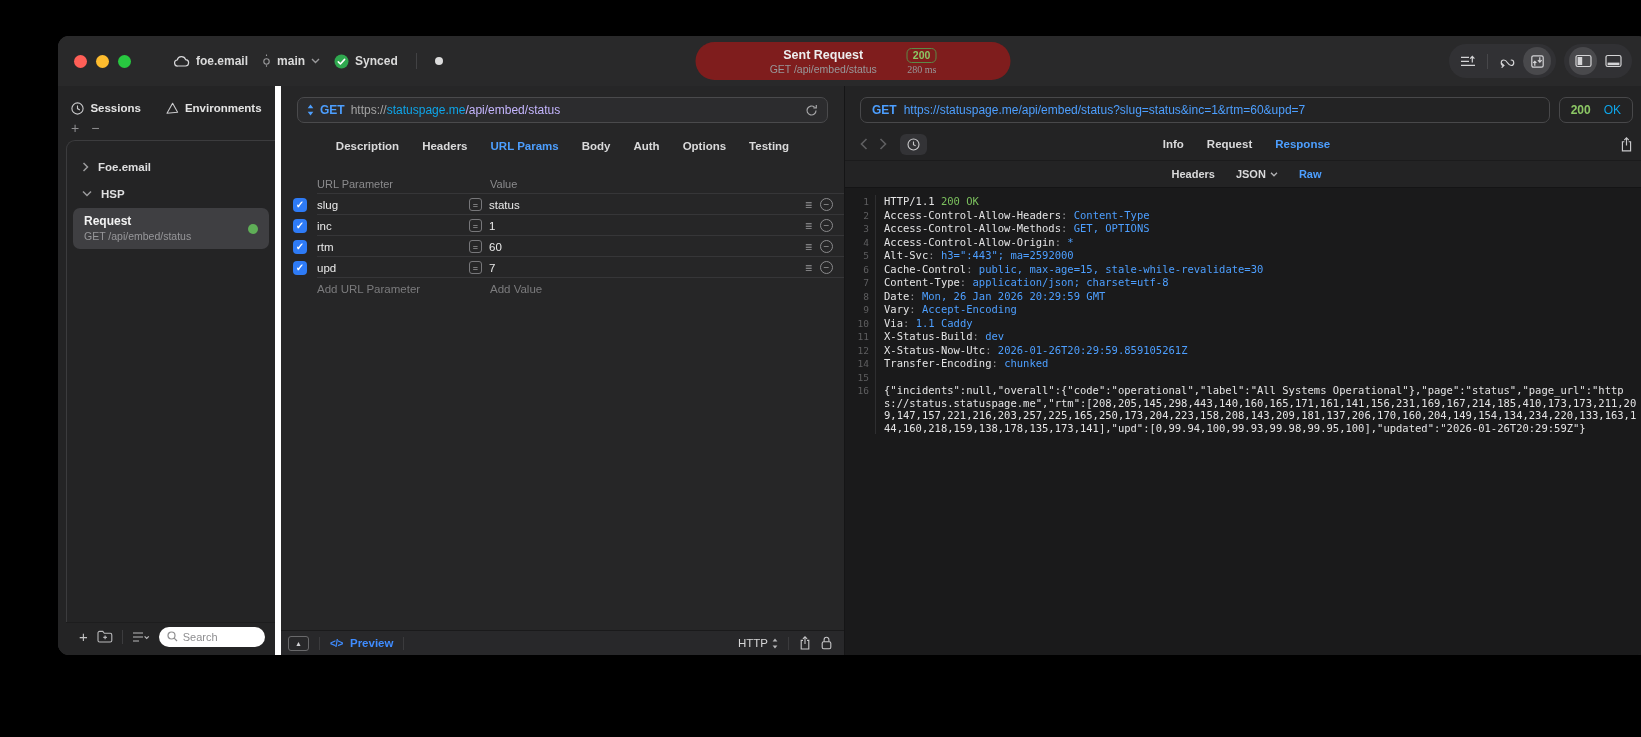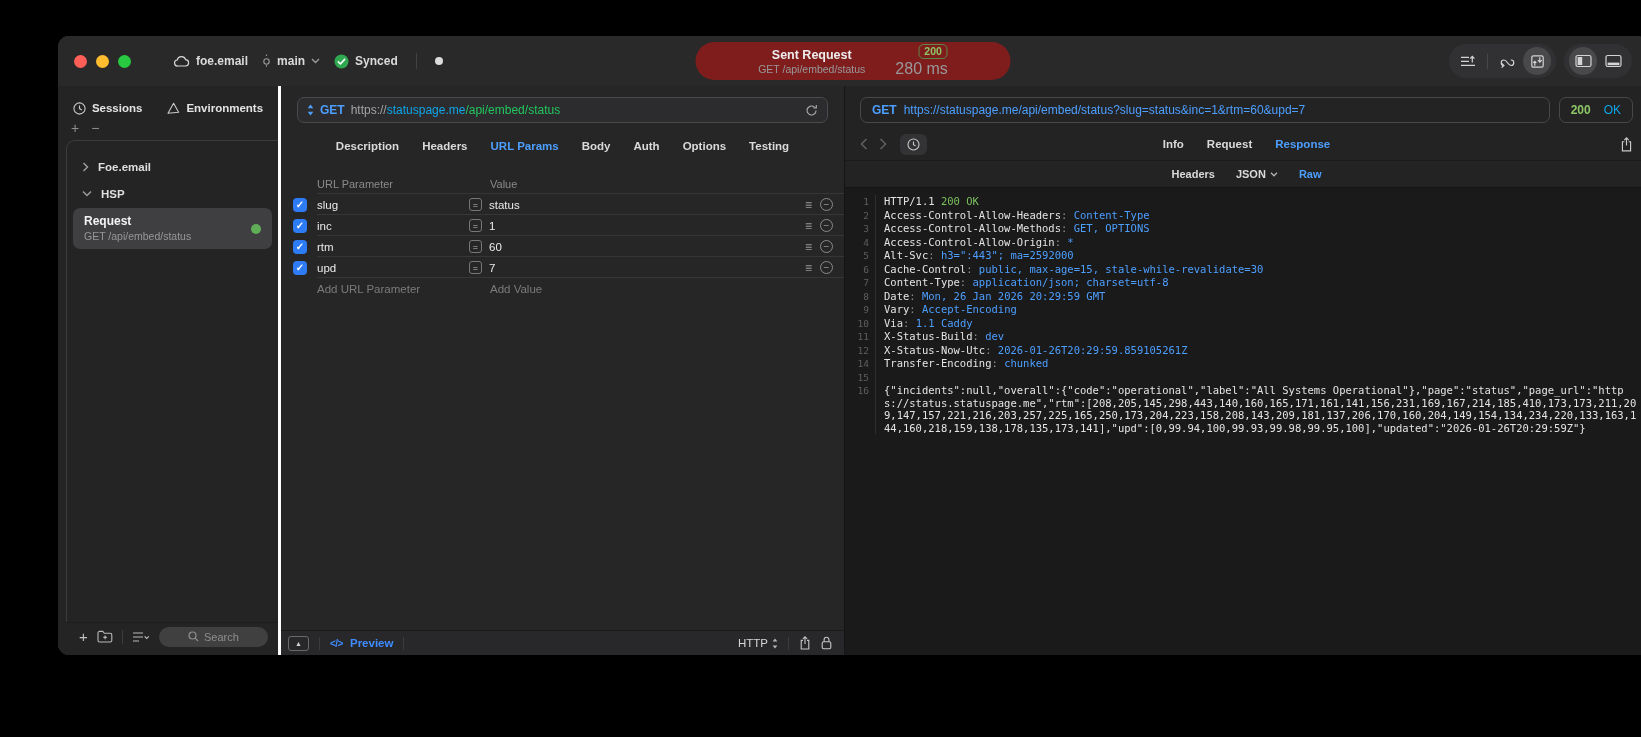--- a/index.html
+++ b/index.html
@@ -23,66 +23,66 @@
   .tb-dot { width:8px; height:8px; border-radius:50%; background:#dcdcdc; }
   .center-pill { position:absolute; left:50%; top:6px; transform:translateX(-50%);
     height:38px; min-width:315px; background:#7f1d1d; border-radius:19px;
     display:flex; align-items:center; justify-content:center; gap:30px; padding:0 18px; }
   .cp-titles { text-align:center; }
   .cp-title { font-size:12.5px; font-weight:700; color:#ededee; }
   .cp-sub { font-size:10.5px; color:#98989a; margin-top:1px; }
   .cp-right { display:flex; flex-direction:column; align-items:flex-end; gap:1px; }
   .status-badge { border:1px solid #5c8a47; border-radius:5px; color:#8cc765;
     font-size:10.5px; font-weight:600; padding:0px 5px; line-height:13px; }
-  .cp-time { font-size:16px; color:#98989a; }
+  .cp-time { font-size:10px; color:#98989a;font-family:Liberation Serif, serif; }
   .tb-right { margin-left:auto; display:flex; gap:8px; }
   .icon-pill { height:34px; background:#313134; border-radius:17px; display:flex;
     align-items:center; padding:0 5px; gap:2px; }
   .icon-btn { width:28px; height:28px; border-radius:50%; display:flex; align-items:center;
     justify-content:center; color:#d4d4d6; }
   .icon-btn.active { background:#49494c; }
   .ip-div { width:1px; height:15px; background:#47474a; margin:0 3px; }
 
   
   .content { flex:1; display:flex; min-height:0; }
 
   
   .sidebar { width:223px; flex:none; display:flex; flex-direction:column;
-    background:#242425; border-right:3px solid #ffffff; }
+    background:#242425; border-right:6px solid #ffffff; }
   .sb-tabs { height:36px; flex:none; display:flex; align-items:center; justify-content:center;
     gap:24px; padding-top:8px; color:#e4e4e4; font-size:11.5px; font-weight:600; }
   .sb-tab { display:flex; align-items:center; gap:6px; }
   .sb-pm { height:16px; flex:none; display:flex; gap:12px; padding-left:13px;
     color:#8f8f91; font-size:14px; line-height:12px; }
   .sb-panel { flex:1; margin-left:8px; margin-top:2px; border:1px solid #3c3c3e;
     border-right:none; border-bottom:none; border-top-left-radius:9px; padding-top:12px;
     overflow:hidden; }
   .tree-item { height:27px; display:flex; align-items:center; gap:9px; padding-left:15px;
     color:#dfdfe0; font-size:11.5px; font-weight:600; }
   .req-card { margin:1px 6px 0 6px; background:#3f3f42; border-radius:7px;
     padding:6px 11px 7px 11px; position:relative; }
   .req-card .t { font-size:12px; font-weight:700; color:#f3f3f3; }
   .req-card .s { font-size:10.5px; color:#97979a; margin-top:2px; }
   .req-dot { position:absolute; right:11px; top:50%; transform:translateY(-50%);
     width:10px; height:10px; border-radius:50%; background:#5fae57; }
   .sb-toolbar { height:33px; flex:none; display:flex; align-items:center; gap:9px;
     padding:0 10px 5px 13px; color:#b9b9bb; border-top:1px solid #1d1d1e; margin-left:8px; }
   .sb-tdiv { width:1px; height:14px; background:#3c3c3e; }
   .plus-txt { font-size:15px; color:#c3c3c5; line-height:12px; }
-  .search-pill { flex:1; height:20px; background:#404040; border-radius:10px;
-    display:flex; align-items:center; gap:5px; padding:0 8px; color:#8e8e90; font-size:11px;justify-content:center; }
+  .search-pill { flex:1; height:20px; background:#ffffff; border-radius:10px;
+    display:flex; align-items:center; gap:5px; padding:0 8px; color:#8e8e90; font-size:11px; }
 
   
   .middle { width:564px; flex:none; display:flex; flex-direction:column;
     background:#262627; border-right:1px solid #151516; }
   .url-row { padding:11px 16px 5px 16px; flex:none; }
   .url-field { height:26px; border:1px solid #4a4a4c; background:#2c2c2e; border-radius:7px;
     display:flex; align-items:center; padding:0 9px; gap:6px; font-size:12px; }
   .method { color:#4d9fff; font-weight:700; }
-  .u-scheme{color:#a3a3a3} .u-host{color:#0ea5e9} .u-path{color:#22c55e}
+  .u-scheme{color:#a3a3a3} .u-host{color:#0ea5e9} .u-path{color:#c4b5fd}
   .refresh { margin-left:auto; color:#a6a6a8; }
   .req-tabs { height:36px; flex:none; display:flex; align-items:center; justify-content:center;
     gap:23px; font-size:11.5px; color:#dadadb; font-weight:600; }
   .tab.active { color:#4d9fff; }
   .param-area { flex:1; padding-top:10px; overflow:hidden; }
   .p-row { display:grid; grid-template-columns:36px 152px 1fr 54px; align-items:center;
     height:21px; position:relative; }
   .p-row::after { content:''; position:absolute; left:36px; right:0; bottom:0; height:1px;
     background:#363638; }
   .p-row.hdr { height:20px; color:#8b8b8d; font-size:11px; }

